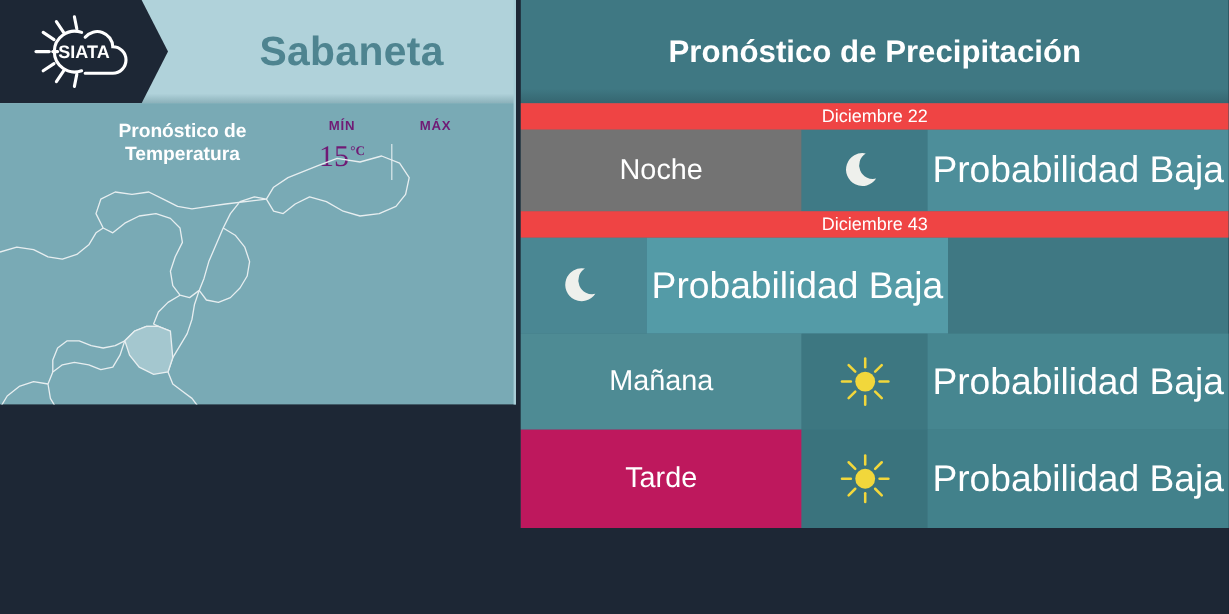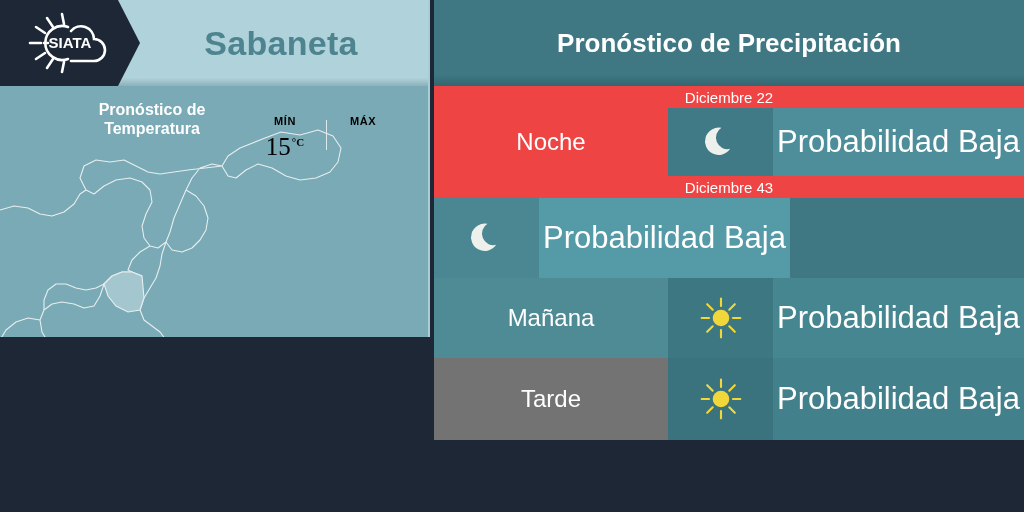--- a/index.html
+++ b/index.html
@@ -7,28 +7,28 @@
   #app{position:relative;width:1024px;height:512px;overflow:hidden;background:#1d2735;}
 
   
   .left-panel{position:absolute;left:0;top:0;width:430px;height:337px;background:#79aab5;overflow:hidden;}
   .left-head{position:absolute;left:0;top:0;width:430px;height:86px;background:#b0d2da;}
   .left-head-shade{position:absolute;left:0;top:78px;width:430px;height:8px;
     background:linear-gradient(180deg,rgba(140,170,178,0),rgba(110,150,160,.55));}
   .logo-chevron{position:absolute;left:0;top:0;width:140px;height:86px;background:#1d2735;
     clip-path:polygon(0 0,118px 0,140px 43px,118px 86px,0 86px);}
   .logo-mark{position:absolute;left:14px;top:10px;width:112px;height:66px;}
-  .city-name{position:absolute;left:136px;top:0;width:290px;height:86px;
+  .city-name{position:absolute;left:148px;top:0;width:290px;height:86px;
     display:flex;align-items:center;justify-content:center;
     font-size:34px;font-weight:bold;color:#4e8490;letter-spacing:.3px;}
 
   .temp-block{position:absolute;left:62px;top:98px;width:300px;height:60px;}
   .temp-label{position:absolute;left:0;top:2px;width:180px;text-align:center;
     font-size:16px;font-weight:bold;color:#ffffff;line-height:19px;}
-  .mm{position:absolute;top:16px;text-align:center;color:#000000;}
+  .mm{position:absolute;top:0;text-align:center;color:#701a75;}
   .mm .cap{font-size:11px;font-weight:bold;letter-spacing:.6px;line-height:14px;}
   .mm .val{font-size:25px;line-height:28px;font-weight:400;font-family:Liberation Serif, serif;}
   .mm .val sup{font-size:11px;font-weight:bold;vertical-align:super;margin-left:1px;}
   .mm-min{left:190px;width:66px;}
   .mm-max{left:268px;width:66px;}
   .mm-sep{position:absolute;left:264px;top:22px;width:1px;height:30px;background:rgba(255,255,255,.75);}
 
   .map-wrap{position:absolute;left:0;top:120px;width:430px;height:320px;}
   .north{position:absolute;left:222px;top:268px;width:30px;text-align:center;color:#fff;}
   .north .arw{font-size:13px;line-height:9px;display:block;}
@@ -55,24 +55,24 @@
     font-size:24px;color:#ffffff;}
   .row .c-icon{width:105px;display:flex;align-items:center;justify-content:center;}
   .row .c-prob{width:251px;display:flex;align-items:center;justify-content:center;
     font-size:31px;color:#ffffff;text-align:right;line-height:30px;}
 
   .row.r0{top:108px;height:68px;}
   .row.r1{top:198px;height:80px;}
   .row.r2{top:278px;height:80px;}
   .row.r3{top:358px;height:82px;}
 
-  .row.r0 .c-period{background:#ef4444;} .row.r0 .c-icon{background:#3f7a86;} .row.r0 .c-prob{background:#4d8e9a;}
+  .row.r0 .c-period{background:#737373;} .row.r0 .c-icon{background:#3f7a86;} .row.r0 .c-prob{background:#4d8e9a;}
   .row.r1 .c-period{background:#579aa6;} .row.r1 .c-icon{background:#4a8793;} .row.r1 .c-prob{background:#549ba7;}
   .row.r2 .c-period{background:#4e8b94;} .row.r2 .c-icon{background:#3d7781;} .row.r2 .c-prob{background:#468690;}
-  .row.r3 .c-period{background:#737373;} .row.r3 .c-icon{background:#3a737d;} .row.r3 .c-prob{background:#42818b;}
+  .row.r3 .c-period{background:#be185d;} .row.r3 .c-icon{background:#3a737d;} .row.r3 .c-prob{background:#42818b;}
 
   
   .footer{position:absolute;left:0;top:440px;width:1024px;height:72px;background:#1d2735;}
 </style>
 </head>
 <body>
 
 <div id="app">
 
   <div class="left-panel">

